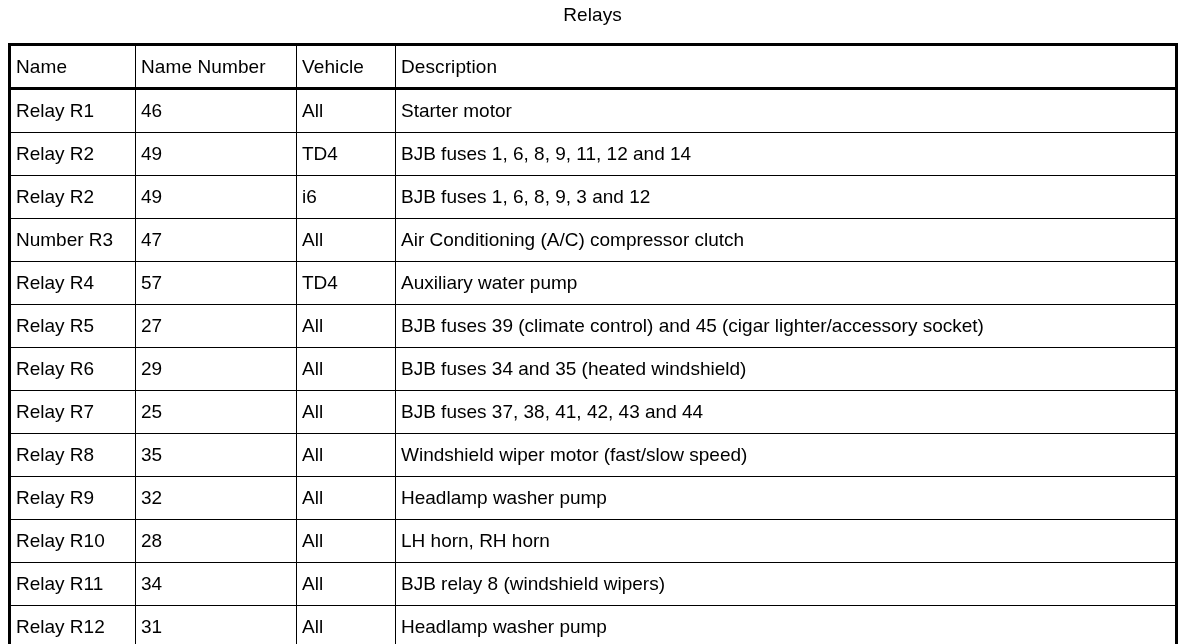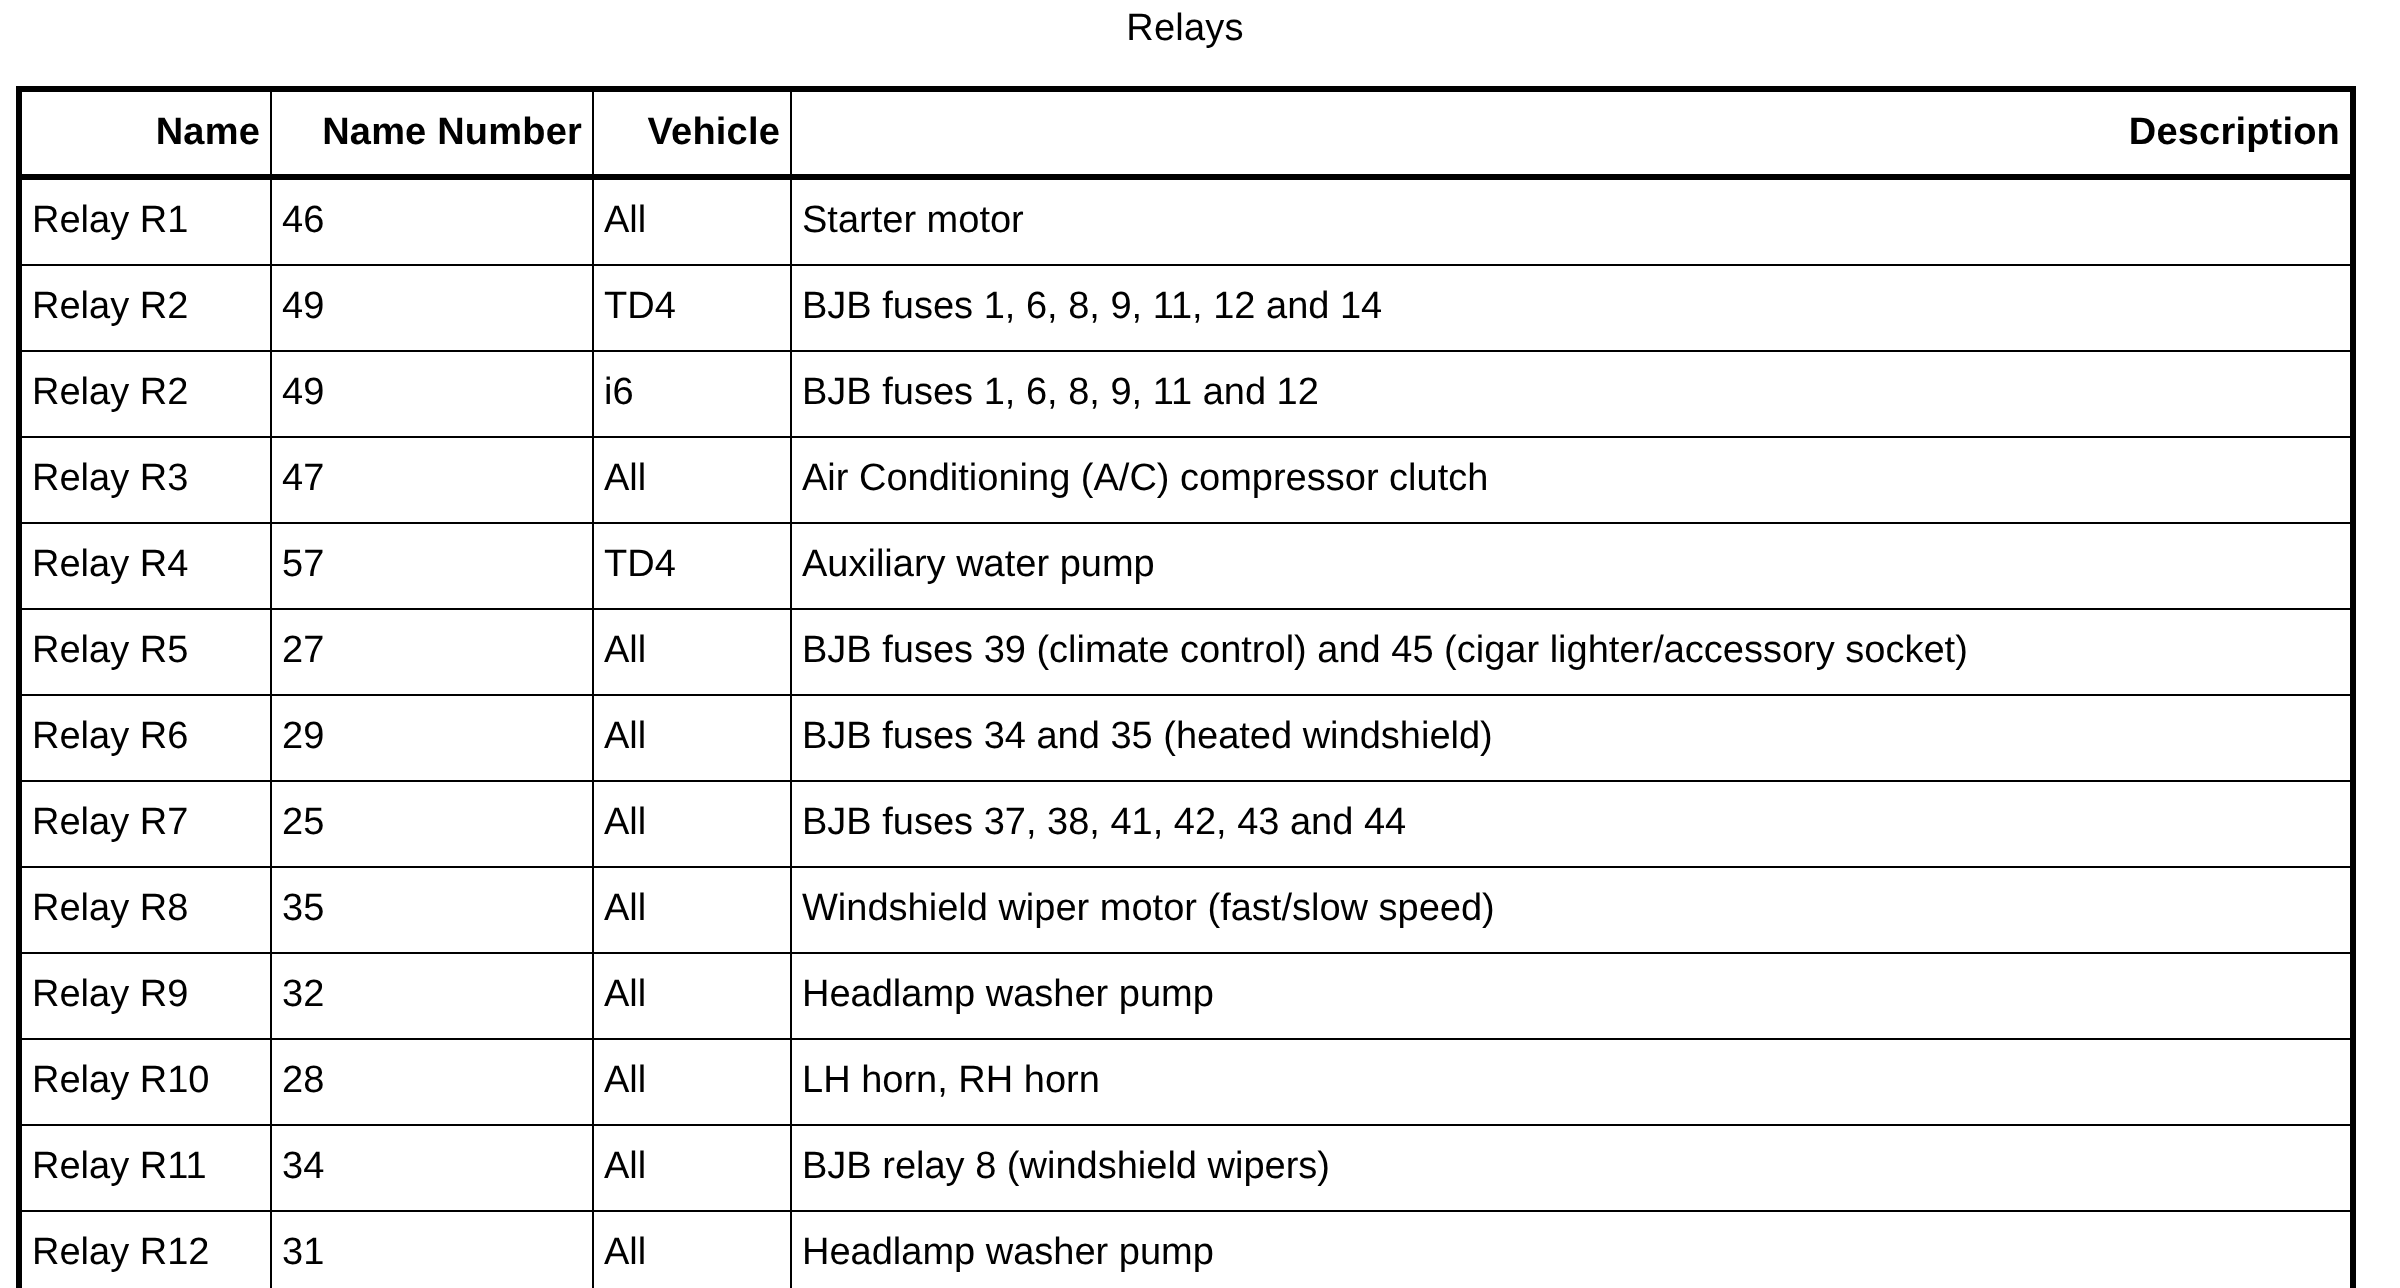--- a/index.html
+++ b/index.html
@@ -62,22 +62,22 @@
     padding: 0 5px;
     height: 42px;
     font-size: 19px;
     line-height: 22px;
     vertical-align: middle;
     white-space: nowrap;
     overflow: visible;
   }
 
   table.relay-table thead th {
-    font-weight: bold;
-    text-align: right;
+    font-weight: normal;
+    text-align: left;
     height: 41px;
     border-bottom-width: 3px;
     letter-spacing: 0.1px;
   }
 
   table.relay-table tbody td {
     font-weight: normal;
     text-align: left;
   }
 
@@ -122,24 +122,24 @@
           <tr>
             <td class="cell-name">Relay R2</td>
             <td class="cell-item">49</td>
             <td class="cell-vehicle">TD4</td>
             <td class="cell-desc">BJB fuses 1, 6, 8, 9, 11, 12 and 14</td>
           </tr>
           <tr>
             <td class="cell-name">Relay R2</td>
             <td class="cell-item">49</td>
             <td class="cell-vehicle">i6</td>
-            <td class="cell-desc">BJB fuses 1, 6, 8, 9, 11 and 12</td>
-          </tr>
-          <tr>
-            <td class="cell-name">Relay R3</td>
+            <td class="cell-desc">BJB fuses 1, 6, 8, 9, 3 and 12</td>
+          </tr>
+          <tr>
+            <td class="cell-name">Number R3</td>
             <td class="cell-item">47</td>
             <td class="cell-vehicle">All</td>
             <td class="cell-desc">Air Conditioning (A/C) compressor clutch</td>
           </tr>
           <tr>
             <td class="cell-name">Relay R4</td>
             <td class="cell-item">57</td>
             <td class="cell-vehicle">TD4</td>
             <td class="cell-desc">Auxiliary water pump</td>
           </tr>

